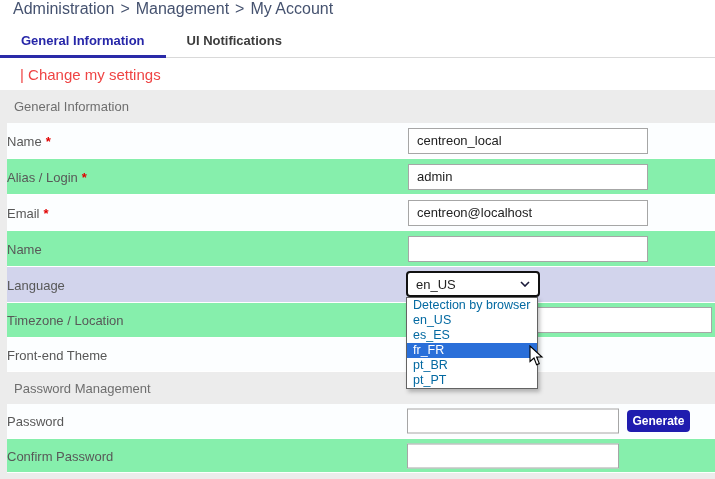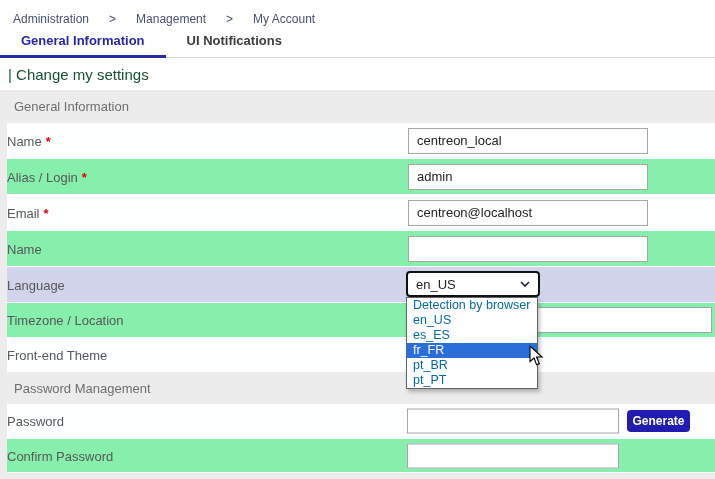--- a/index.html
+++ b/index.html
@@ -1,35 +1,35 @@
 <!DOCTYPE html>
 <html><head>
 <meta charset="utf-8">
 <style>
   * { margin:0; padding:0; box-sizing:border-box; }
   html,body { background:#fff; }
   body { font-family:"Liberation Sans", sans-serif; }
   .page { position:relative; width:715px; height:479px; background:#fff; overflow:hidden; }
 
   
-  .breadcrumb { height:26px; display:flex; align-items:flex-end; padding-left:13px;
-    font-size:12px; color:#45526f; gap:20px; }
+  .breadcrumb { height:26px; display:flex; align-items:flex-start; padding-left:13px;
+    font-size:16px; color:#45526f; gap:6px; }
   .breadcrumb .sep { color:#45526f; }
 
   
   .tabbar { height:32px; display:flex; align-items:flex-end; position:relative; }
   .tabbar:after { content:""; position:absolute; left:7px; right:0; bottom:0;
     height:1px; background:#d9d9d9; }
   .tab { font-size:13px; font-weight:bold; padding:0 21px 10px 21px; color:#3c3c3c;
     cursor:pointer; position:relative; z-index:1; }
   .tab.active { color:#2626a8; border-bottom:3px solid #2a2aa8; padding-bottom:7px; }
 
   
-  .titlebar { height:32px; display:flex; align-items:center; padding-left:8px;
-    font-size:15px; color:#14532d; }
+  .titlebar { height:32px; display:flex; align-items:center; padding-left:20px;
+    font-size:15px; color:#ef4444; }
 
   
   .section-header { height:33px; background:#ececec; display:flex; align-items:center;
     padding-left:14px; font-size:13px; color:#6e6e6e; }
   .section-header.password { height:32px; }
 
   
   .form-area { background:#ececec; }
   .row { position:relative; margin-left:7px; width:708px; border-bottom:1px solid #fff; }
   .row .label { position:absolute; left:0; top:50%; transform:translateY(-50%);

